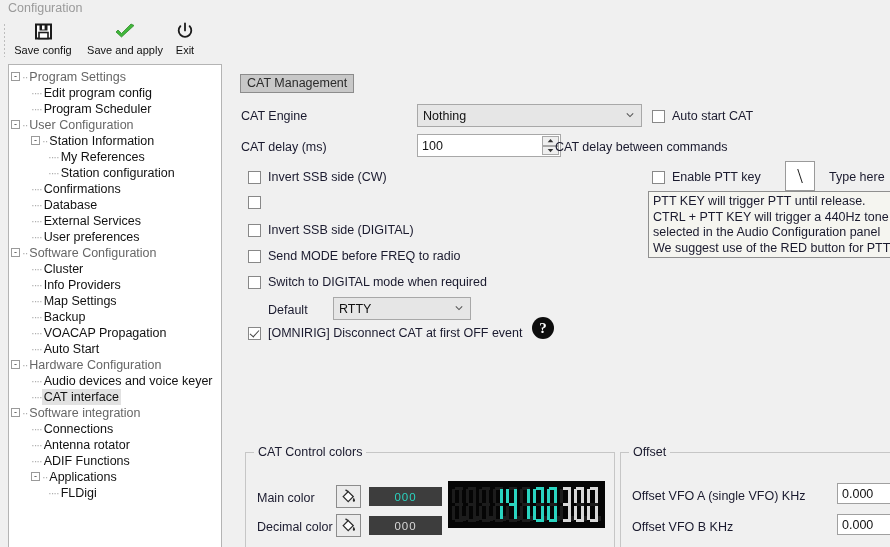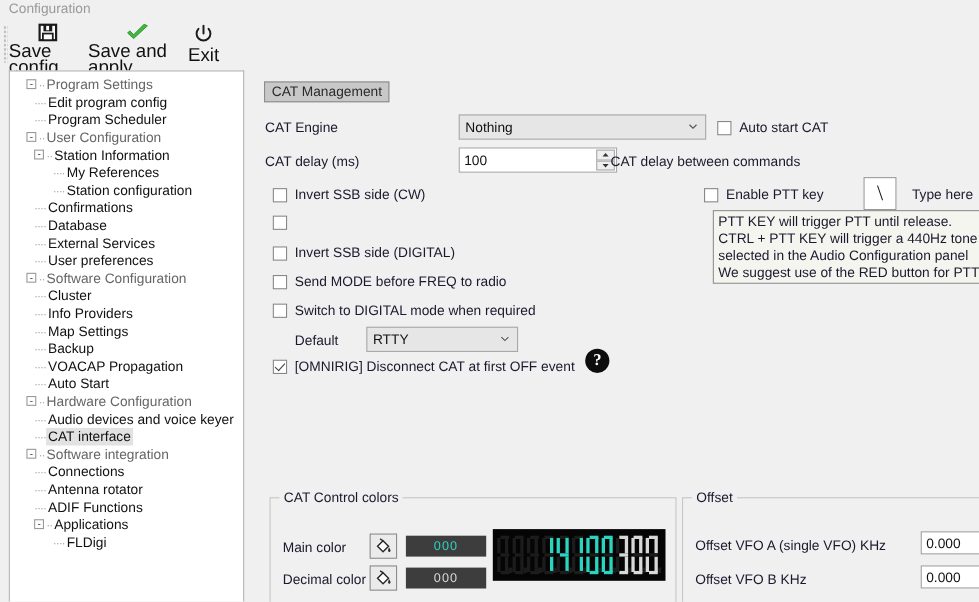--- a/index.html
+++ b/index.html
@@ -33,21 +33,21 @@
     position: absolute; left: 3px; top: 5px; width: 4px; height: 34px;
     background-image: radial-gradient(#bdbdbd 38%, transparent 40%);
     background-size: 3px 4px;
   }
   .tbtn {
     position: absolute; top: 1px; height: 42px;
     display: flex; flex-direction: column; align-items: center; justify-content: flex-start;
     cursor: default; padding-top: 1px;
   }
   .tbtn .ticon { height: 22px; display: flex; align-items: center; justify-content: center; }
-  .tbtn .tlabel { font-size: 17px; color: #111; line-height: 14px; margin-top: 1px; }
+  .tbtn .tlabel { font-size: 11px; color: #111; line-height: 14px; margin-top: 1px; }
 
   
   .treepanel {
     position: absolute; left: 8px; top: 64px; width: 214px; height: 483px;
     background: #ffffff; border: 1px solid #b4b4b4; border-bottom: none;
     overflow: hidden;
   }
   .tree { position: relative; padding: 4px 0 0 0; }
   .trow {
     position: relative; height: 16px; line-height: 16px;
@@ -57,21 +57,21 @@
   .trow .tlab { display: inline-block; padding: 0 2px; }
   .trow.dim .tlab { color: #666; }
   .trow.sel .tlab { background: #e2e2e2; }
   .expander {
     display: inline-block; width: 9px; height: 9px; line-height: 7px;
     border: 1px solid #9a9a9a; background: #fff; color: #333;
     font-size: 9px; text-align: center; vertical-align: middle;
     margin-right: 2px; position: relative; top: -1px;
   }
   .dashes { display: inline-block; color: #aaa; letter-spacing: -1px; font-size: 11px; }
-  .ind0 { padding-left: 15px; }
+  .ind0 { padding-left: 2px; }
   .ind1 { padding-left: 22px; }
   .ind2 { padding-left: 39px; }
 
   
   .main { position: absolute; left: 232px; top: 64px; width: 658px; height: 483px; }
 
   .tabhdr {
     position: absolute; left: 8px; top: 10px;
     background: #c8c8c8; border: 1px solid #8c8c8c;
     padding: 1px 6px 2px 6px; font-size: 12.5px; color: #2b2b2b;
@@ -288,21 +288,21 @@
         </div>
         <div>
           <svg width="7" height="5" viewBox="0 0 7 5">
               <path d="M3.5 4.3 L0.7 1 L6.3 1 Z" fill="#333"></path>
             </svg>
         </div>
       </div>
     </div>
     <span class="lbl" style="left:323px; top:76px;">CAT delay between commands</span>
 
-    <div class="cb" style="left:408px; top:106px;">
+    <div class="cb" style="left:420px; top:106px;">
       <span class="cbx"></span>
       <span class="cbl">Enable PTT key</span>
     </div>
     <div class="keybox" style="left:553px; top:97px;">
       <span>\</span>
     </div>
     <span class="lbl" style="left:597px; top:106px;">Type here</span>
 
     <div class="infobox" style="left:416px; top:127px; width:246px; height:67px;">
       <div>PTT KEY will trigger PTT until release.</div>

